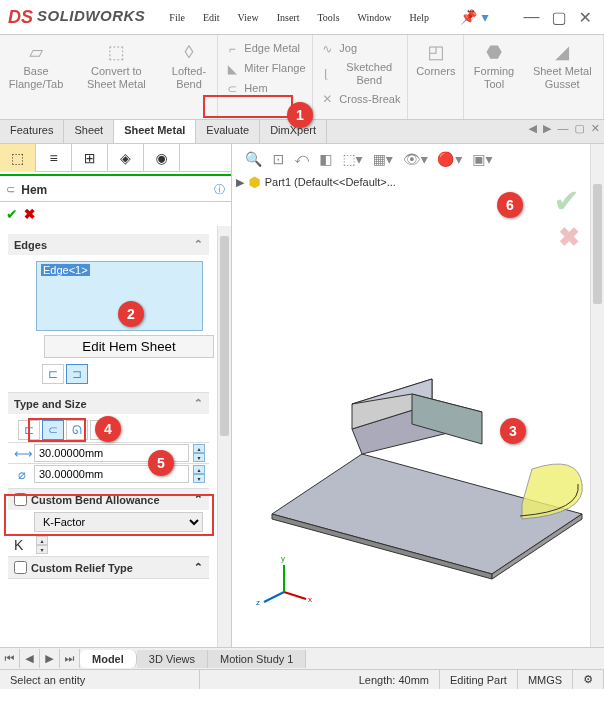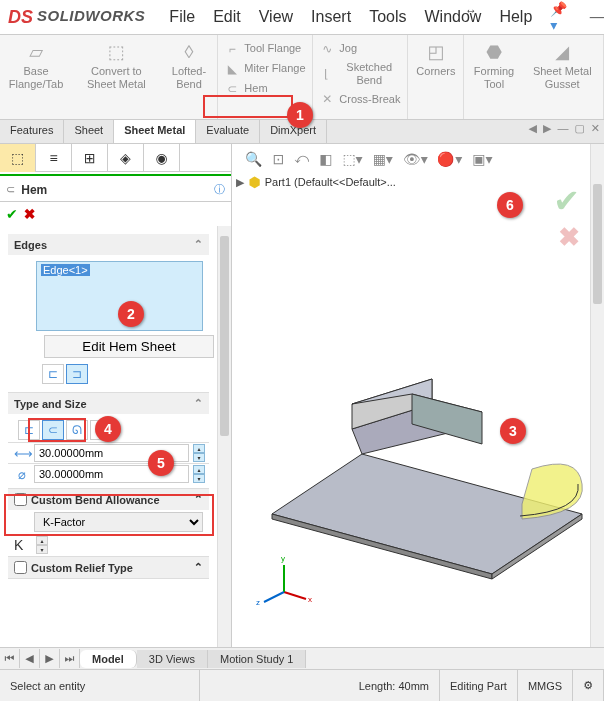--- a/index.html
+++ b/index.html
@@ -2,21 +2,21 @@
 <html><head>
 <meta charset="utf-8">
 <style>
 * { box-sizing: border-box; margin: 0; padding: 0; }
 body { font-family: "Segoe UI", Arial, sans-serif; font-size: 11px; background: #fff; width: 604px; height: 712px; overflow: hidden; position: relative; color: #333; }
 .titlebar { height: 35px; background: #fff; display: flex; align-items: center; border-bottom: 1px solid #ccc; }
 .logo { display: flex; align-items: flex-start; padding: 0 8px; gap: 4px; }
 .logo-ds { font-size: 18px; font-weight: bold; font-style: italic; color: #d93a3a; }
 .logo-text { font-size: 15px; font-weight: bold; color: #555; font-style: italic; letter-spacing: 0.5px; }
 .menubar { display: flex; gap: 2px; margin-left: 8px; }
-.menu-item { padding: 4px 8px; cursor: pointer; font-size: 16px; }
+.menu-item { padding: 4px 8px; cursor: pointer; font-size: 10px; font-family: Liberation Serif, serif; }
 .pin-icon, .win-controls { margin-left: auto; display: flex; align-items: center; gap: 8px; padding: 0 10px; color: #4a90d9; font-size: 14px; }
 .win-controls span { color: #666; font-size: 16px; cursor: pointer; padding: 0 2px; }
 .resize-cursor { position: absolute; top: 2px; left: 465px; font-size: 12px; color: #333; }
 
 .ribbon { height: 85px; background: #f5f5f5; border-bottom: 1px solid #ccc; display: flex; }
 .ribbon-group { display: flex; flex-direction: column; border-right: 1px solid #ddd; padding: 4px 2px 0; }
 .ribbon-row { display: flex; gap: 2px; }
 .rbtn { display: flex; flex-direction: column; align-items: center; justify-content: flex-start; padding: 2px 6px; color: #888; cursor: pointer; text-align: center; line-height: 1.2; min-width: 40px; }
 .rbtn .ricon { width: 24px; height: 24px; display: flex; align-items: center; justify-content: center; font-size: 18px; color: #aaa; }
 .rbtn.small { flex-direction: row; padding: 2px 4px; justify-content: flex-start; gap: 4px; min-width: 90px; }
@@ -69,21 +69,21 @@
 .x-big { position: absolute; top: 78px; right: 24px; color: #f0c0c0; font-size: 26px; cursor: pointer; font-weight: bold; }
 .triad { position: absolute; bottom: 40px; left: 22px; width: 60px; height: 60px; }
 .model-svg { position: absolute; top: 160px; left: 20px; }
 
 .bottom-tabs { height: 22px; background: #f0f0f0; border-top: 1px solid #ccc; display: flex; align-items: center; }
 .bottom-tabs .btab { padding: 3px 12px; border-right: 1px solid #ccc; cursor: pointer; background: #e0e0e0; font-size: 11px; }
 .bottom-tabs .btab.active { background: #fff; font-weight: bold; border-radius: 6px; }
 .bottom-tabs .arrows { display: flex; }
 .bottom-tabs .arrows span { width: 20px; text-align: center; border-right: 1px solid #ccc; cursor: pointer; color: #666; padding: 3px 0; }
 
-.statusbar { height: 32px; background: #f0f0f0; border-top: 1px solid #ccc; display: flex; align-items: center; font-size: 11px; color: #333; }
+.statusbar { height: 20px; background: #f0f0f0; border-top: 1px solid #ccc; display: flex; align-items: center; font-size: 11px; color: #333; }
 .statusbar .cell { padding: 0 10px; border-right: 1px solid #ccc; height: 100%; display: flex; align-items: center; }
 .statusbar .spacer { flex: 1; }
 
 .marker { position: absolute; width: 26px; height: 26px; border-radius: 50%; background: #e53935; color: #fff; font-weight: bold; font-size: 14px; display: flex; align-items: center; justify-content: center; z-index: 100; box-shadow: 1px 1px 3px rgba(0,0,0,0.4); }
 .hl { position: absolute; border: 2px solid #e53935; z-index: 90; pointer-events: none; }
 .scrollbar-v { width: 14px; background: #f0f0f0; border-left: 1px solid #ddd; position: relative; }
 .scrollbar-v .thumb { position: absolute; left: 2px; right: 2px; background: #ccc; border-radius: 2px; }
 .greenline { height: 2px; background: #0a0; margin: 2px 0; }
 </style>
 </head>
@@ -126,21 +126,21 @@
         </div>
       <div class="rbtn">
           <div class="ricon">◊</div>
           <span>Lofted-Bend</span>
         </div>
     </div>
   </div>
   <div class="ribbon-group">
     <div class="rbtn small">
         <div class="ricon">⌐</div>
-        <span>Tool Flange</span>
+        <span>Edge Metal</span>
       </div>
     <div class="rbtn small">
         <div class="ricon">◣</div>
         <span>Miter Flange</span>
       </div>
     <div class="rbtn small">
         <div class="ricon">⊂</div>
         <span>Hem</span>
       </div>
   </div>

